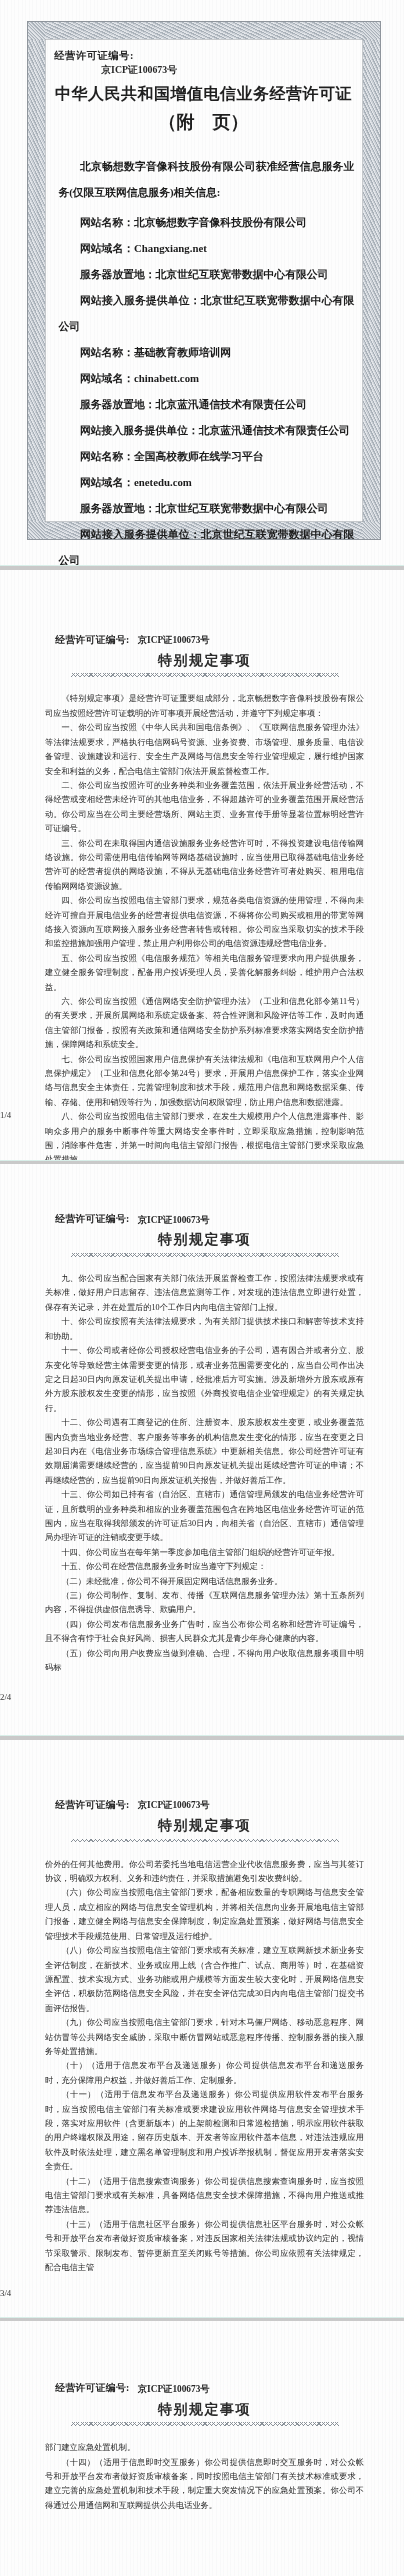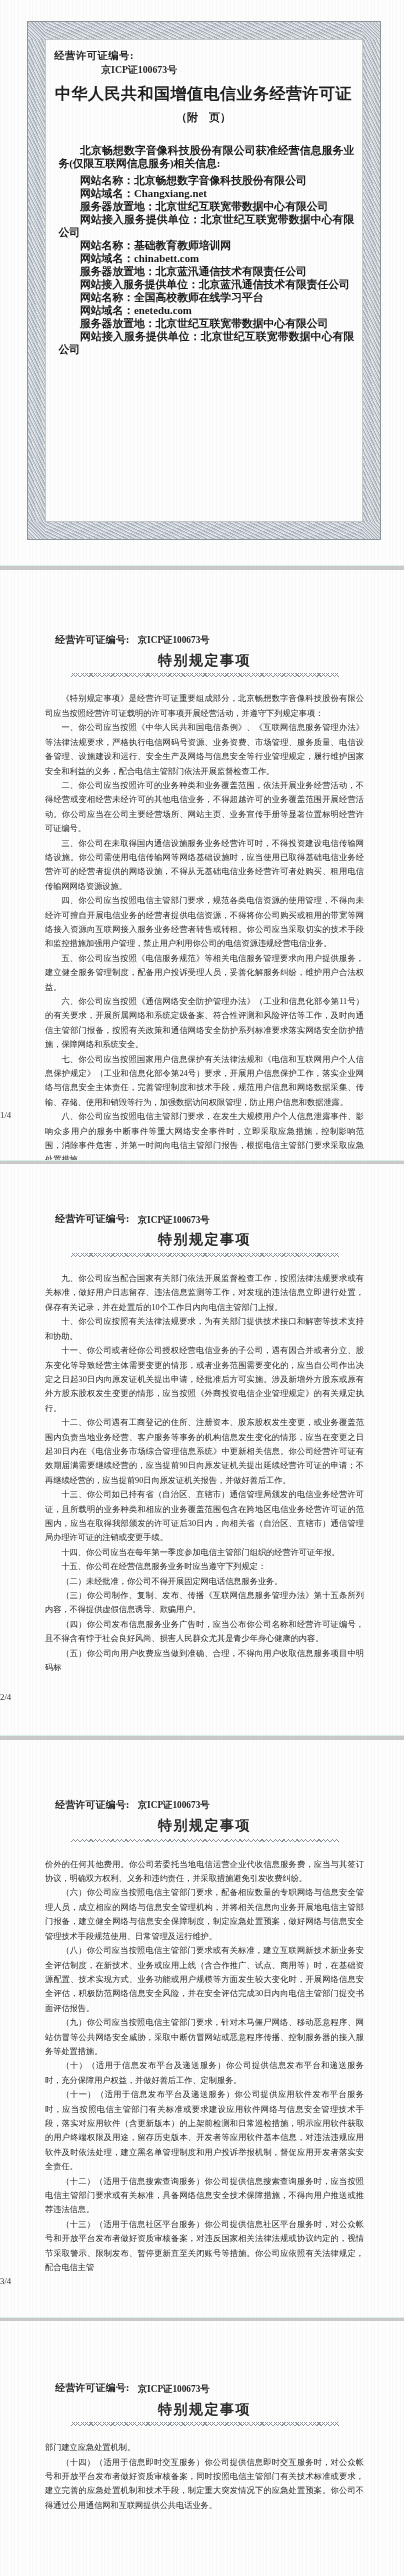--- a/index.html
+++ b/index.html
@@ -24,23 +24,23 @@
     border-image:repeating-linear-gradient(45deg,#ccd1d7 0 1.5px,#a9b1b9 1.5px 3.1px,#e2e5e9 3.1px 4.6px) 33;
     outline:0.5px solid #8f959c; outline-offset:-0.5px;
     box-shadow:inset 0 0 0 0.5px #8f959c;
     padding:10.3px 10.3px 0 9.3px;
   }
   .lic-label { font-size:10.3px; font-weight:700; letter-spacing:0.5px; }
   .lic-no    { font-size:9.8px; font-weight:600; margin:1px 0 0 47px; }
   .cover-title {
     margin:7.2px 0 0 0; text-align:center; font-size:16px; font-weight:700; letter-spacing:0.5px; color:#1f1f1f;
   }
-  .cover-sub { margin-top:5.2px; text-align:center; font-size:11px; font-weight:700; color:#1f1f1f; }
+  .cover-sub { margin-top:5.2px; text-align:center; font-size:18px; font-weight:700; color:#1f1f1f; }
   .cover-body { width:296px; margin:18.5px 0 0 4.1px; font-size:10.8px; font-weight:600; color:#1c1c1c; }
-  .cover-body p, .entries p { margin:0; line-height:13px; text-indent:2em; text-align:justify; }
+  .cover-body p, .entries p { margin:0; line-height:26px; text-indent:2em; text-align:justify; }
   .entries { margin-top:4.1px; }
 
   
   .sp { padding:16px 41px 0 45px; }
   .sp1 { height:590px; padding-top:64px; }
   .sp2 { height:571px; padding-top:49px;  }
   .sp3 { height:577px; padding-top:59px; }
   .sp4 { height:551px; padding-top:61px; }
   .sp-head { margin-left:10.3px; white-space:nowrap; }
   .lic-label2 { font-size:9.8px; font-weight:700; letter-spacing:0.3px; }
@@ -51,21 +51,21 @@
   .squiggle {
     width:268px; height:3.6px; margin:3.6px auto 0;
     background:
       repeating-linear-gradient(45deg, rgba(130,138,146,0.9) 0 0.8px, rgba(0,0,0,0) 0.8px 3.1px),
       repeating-linear-gradient(-45deg, rgba(130,138,146,0.9) 0 0.8px, rgba(0,0,0,0) 0.8px 3.1px);
   }
   .body { margin-top:15.5px; font-size:8.2px; }
   .body p.para { margin:0; line-height:14.4px; text-indent:2em; text-align:justify; color:#242424; }
   .body p.para.flush { text-indent:0; }
   .pnum { position:absolute; left:0; right:0; text-align:left; font-size:8.8px; color:#333; }
-  .sp1 .pnum { top:540px; } .sp2 .pnum { top:528px; } .sp3 .pnum { top:536px; }
+  .sp1 .pnum { top:540px; } .sp2 .pnum { top:528px; } .sp3 .pnum { top:548px; }
 </style>
 </head>
 <body>
 
 <div class="doc">
 
   <section class="page cover">
     <div class="frame">
       <div class="lic-label">经营许可证编号:</div>
       <div class="lic-no">京ICP证100673号</div>

